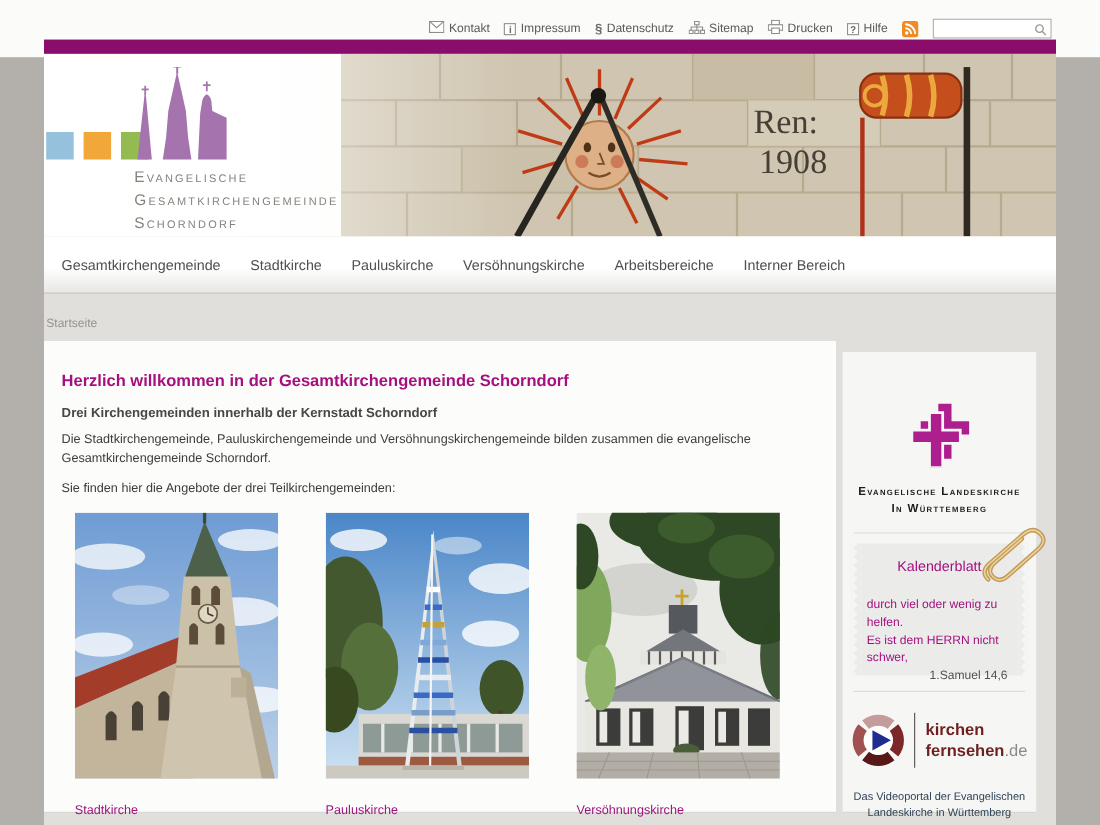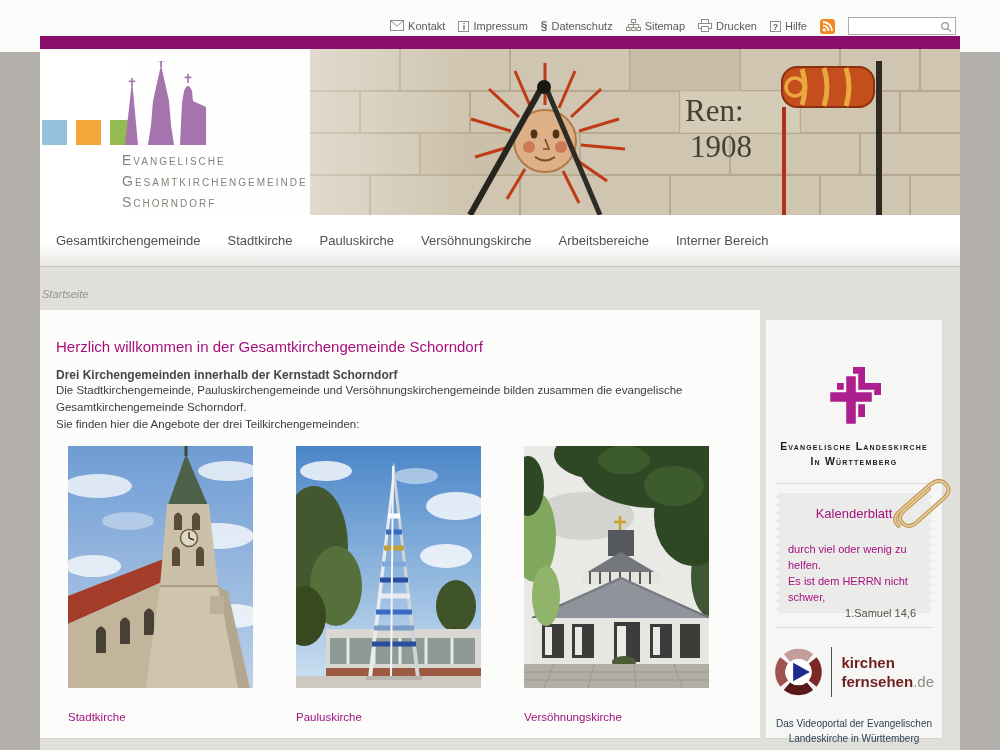--- a/index.html
+++ b/index.html
@@ -56,30 +56,30 @@
     color:#85827c; line-height:21px; white-space:nowrap;
   }
   
   .nav {
     height:52px; border-bottom:1px solid #c7c5c1;
     background:linear-gradient(#ffffff 55%, #e8e7e4);
     display:flex; align-items:center; gap:27px; padding-left:16px;
   }
   .nav a { font-size:13px; color:#4f4f4d; text-decoration:none; cursor:pointer; white-space:nowrap; }
   
-  .crumb { font-size:11px; color:#98948e; margin:21px 5px 10px 2px; display:inline-block; cursor:pointer;font-style:italic; }
+  .crumb { font-size:11px; color:#98948e; margin:21px 5px 10px 2px; display:inline-block; cursor:pointer; }
   
   .content-row { display:flex; align-items:flex-start; }
   .main-card {
     width:720px; height:429px; background:#fcfcfb;
     border-bottom:1px solid #d6d4d0; padding:12px 16px 0;
   }
-  .main-card h1 { margin-top:16px; font-size:15px; color:#a60f7f; font-weight:normal; }
+  .main-card h1 { margin-top:16px; font-size:15px; color:#a60f7f; font-weight:bold; }
   .subtitle { margin-top:13px; font-size:12px; font-weight:bold; color:#474745; }
-  .para { font-size:11.5px; line-height:17px; color:#3c3c3a; max-width:692px; }
+  .para { margin-top:10px; font-size:11.5px; line-height:17px; color:#3c3c3a; max-width:692px; }
   .figures { display:flex; gap:43px; padding-left:12px; margin-top:13px; }
   .figure { width:185px; }
   .figure .img { width:185px; height:242px; overflow:hidden; cursor:pointer; }
   .captions { display:flex; gap:43px; padding-left:12px; margin-top:23px; }
   .captions a { width:185px; font-size:11.5px; color:#9e137f; text-decoration:none; cursor:pointer; }
   
   .sidebar {
     position:relative; width:176px; height:419px; margin-left:6px; margin-top:10px;
     background:#f6f6f4; border-bottom:1px solid #d6d4d0;
   }

